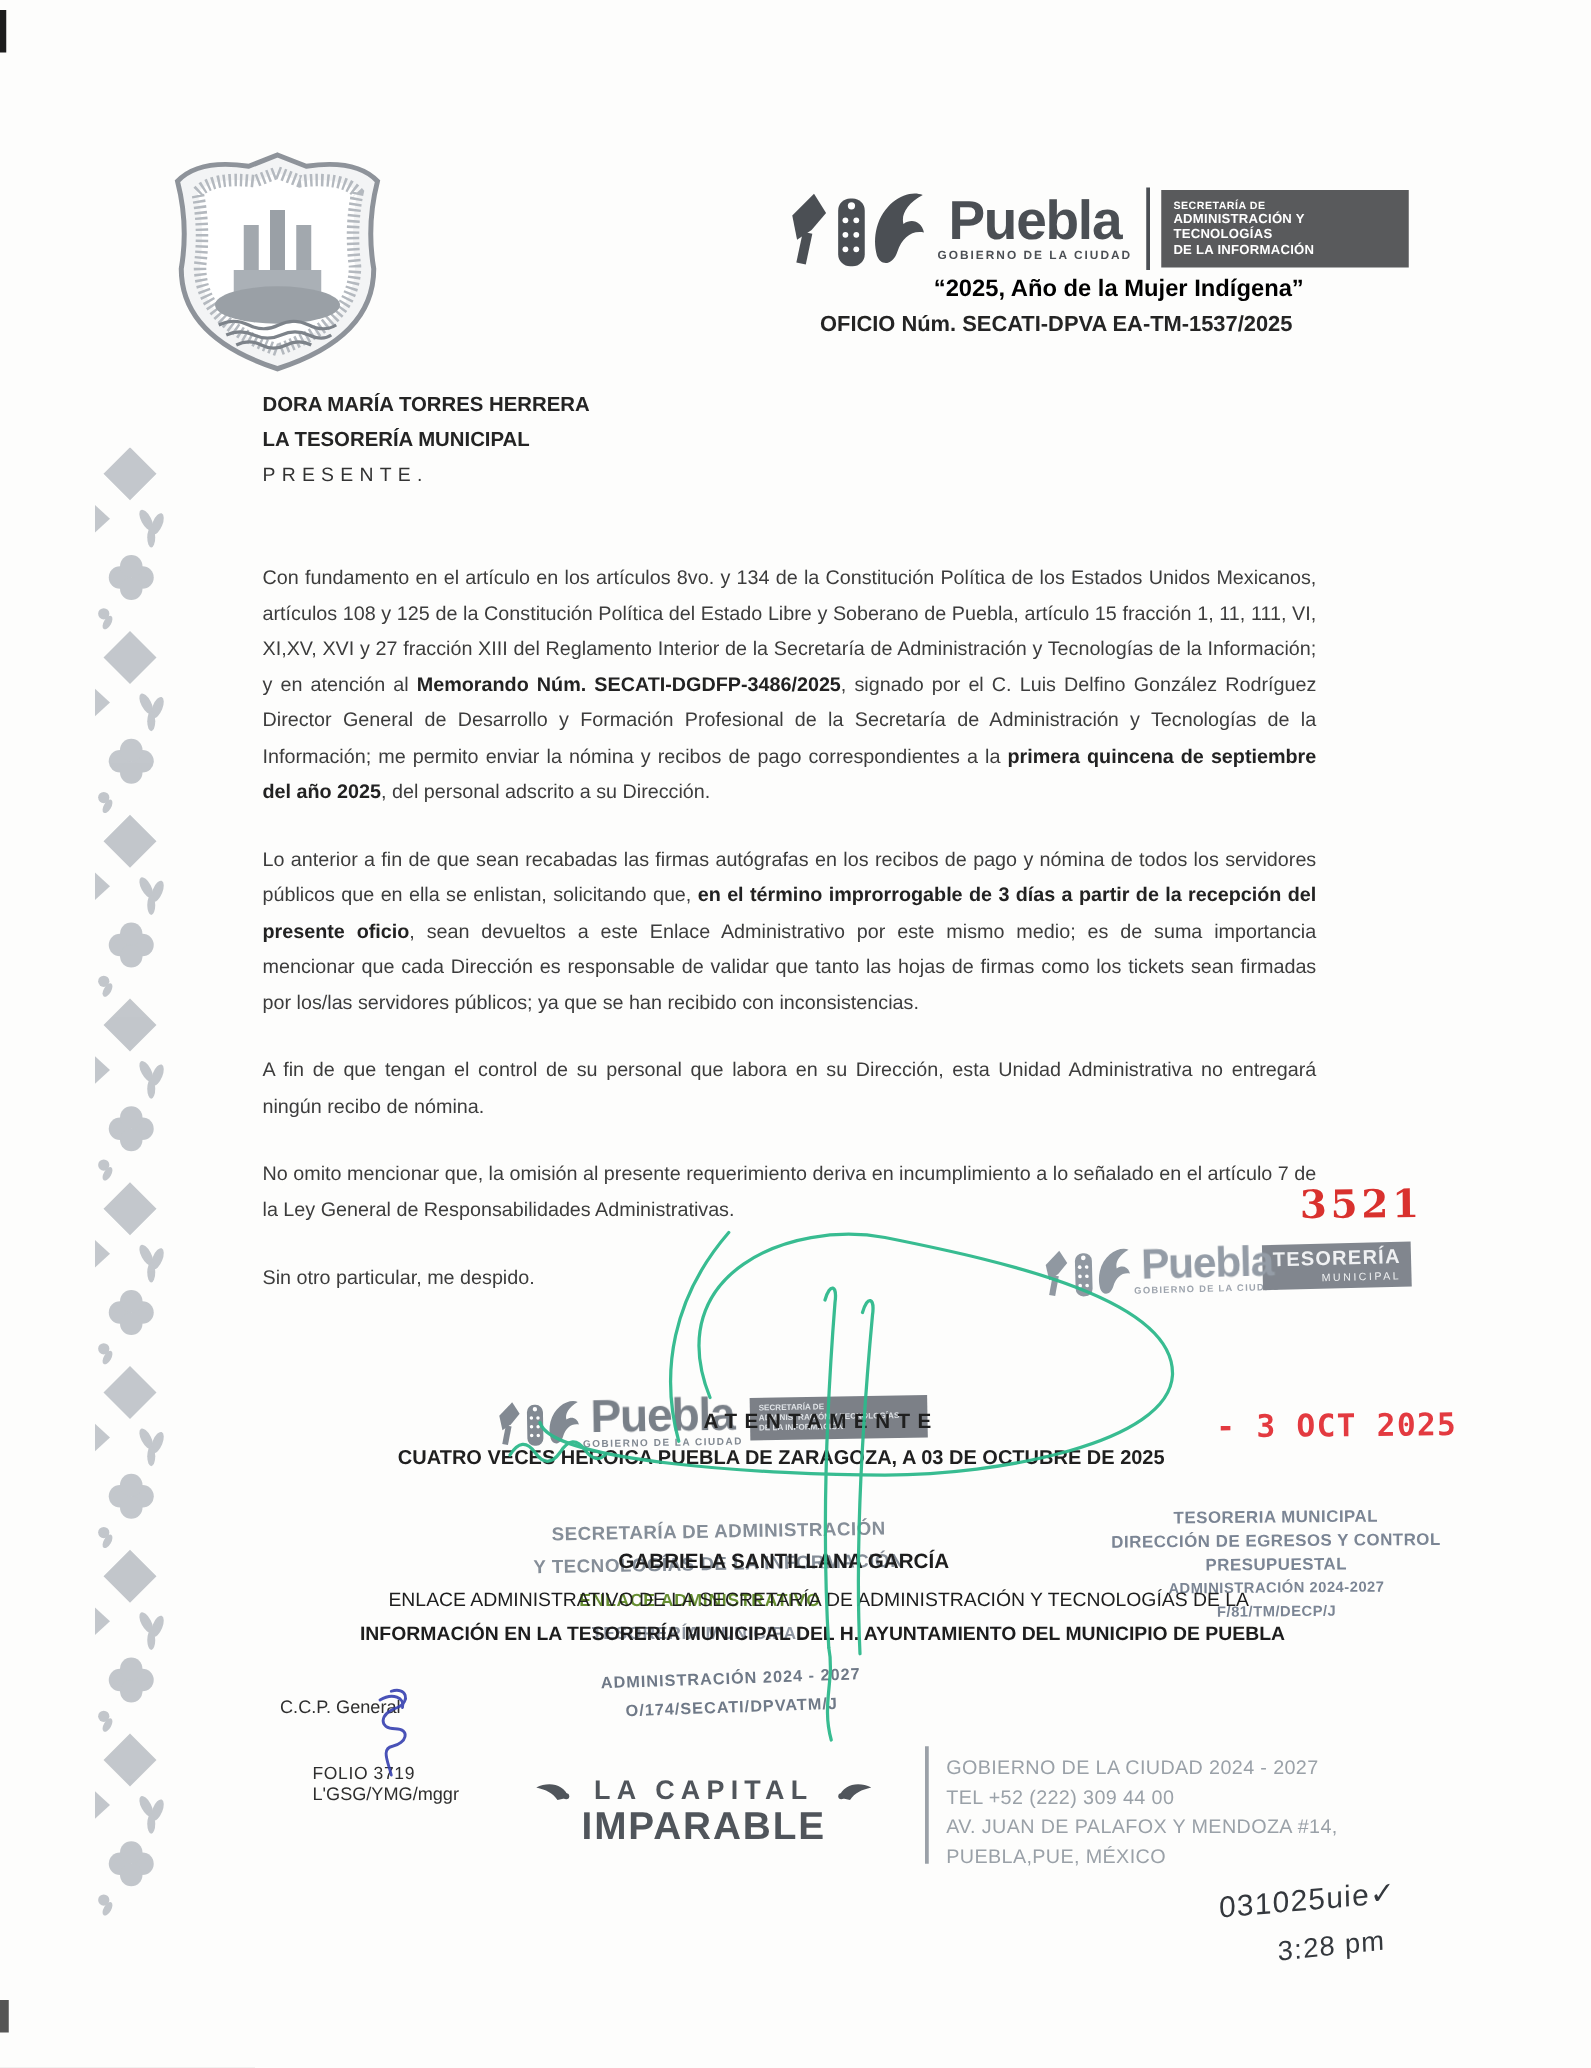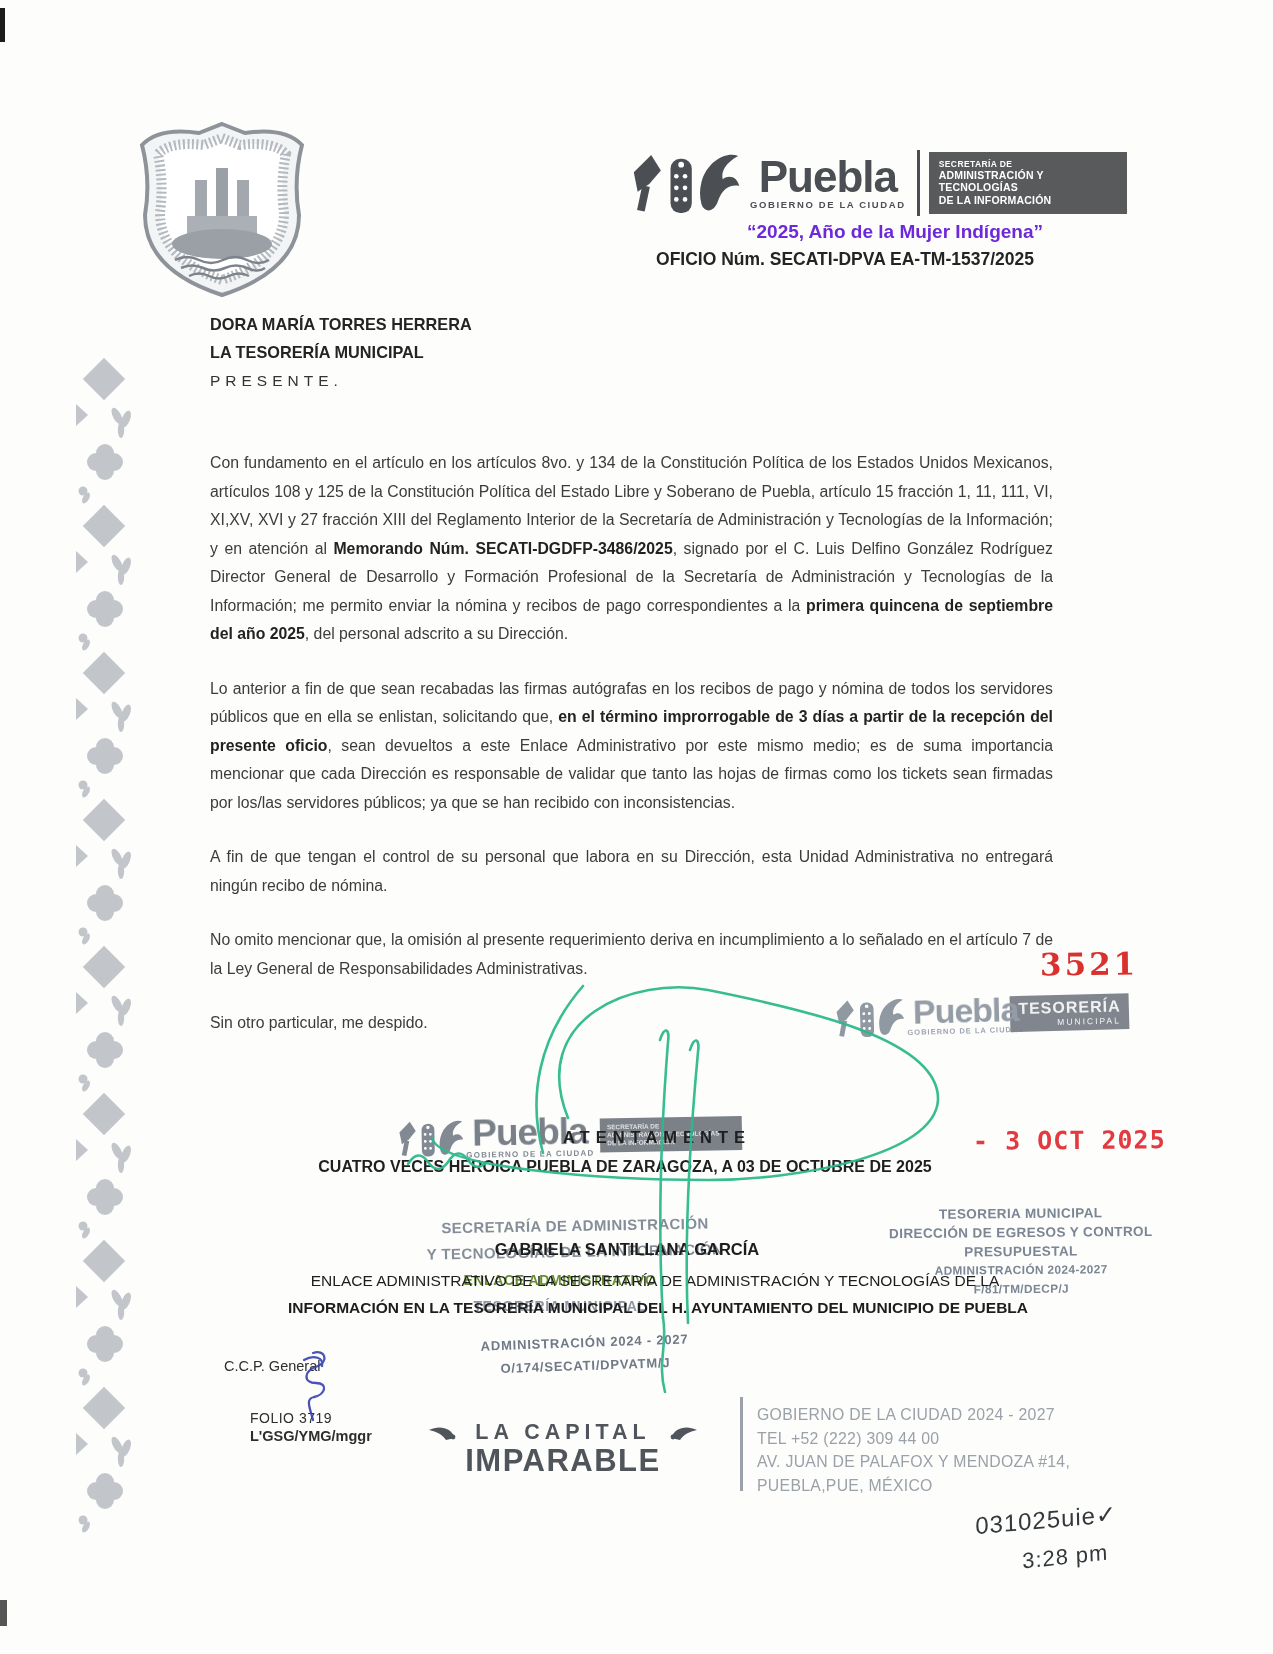--- a/index.html
+++ b/index.html
@@ -12,21 +12,21 @@
   
   .hdr-logo{left:628px; top:146px; display:flex; align-items:center; color:#4b4f54;}
   .hdr-icon{width:116px;height:74px;}
   .wordmark-col{margin-left:6px; text-align:center;}
   .wordmark{font-size:44px; font-weight:bold; letter-spacing:-1px; line-height:.95; color:#4b4f54;}
   .gobierno{font-size:9.5px; font-weight:bold; letter-spacing:1.6px; color:#4b4f54; margin-top:2px;}
   .hdr-divider{width:3px; height:66px; background:#4b4f54; margin:0 9px 0 11px;}
   .hdr-box{background:#595a5c; color:#fff; padding:7px 10px 8px 10px; width:178px;}
   .hdr-box .b1{font-size:8.5px; font-weight:bold; letter-spacing:.4px;}
   .hdr-box .b2,.hdr-box .b3{font-size:10.5px; font-weight:bold; letter-spacing:.2px; line-height:1.15;}
-  .legend{left:660px; top:221px; width:470px; text-align:center; font-size:19px; font-weight:bold; color:#6d28d9;}
+  .legend{left:660px; top:221px; width:470px; text-align:center; font-size:19px; font-weight:bold; color:#000000;}
   .oficio{left:560px; top:249px; width:570px; text-align:center; font-size:17.5px; font-weight:bold; color:#242424;}
   
   .recipient{left:210px; top:311px; font-size:16.3px; font-weight:bold; color:#242424; line-height:27.5px;}
   .presente{font-weight:normal; letter-spacing:5px; font-size:15.5px; color:#333; margin-top:1px;}
   
   .bodycol{left:210px; top:449px; width:843px;}
   .bodycol p{margin:0 0 26px 0; font-size:15.8px; line-height:28.5px; text-align:justify; color:#3c3c3c;}
   .bodycol p b{color:#222;}
   .closing{text-align:left !important;}
   
@@ -64,21 +64,21 @@
   
   .atentamente{left:247px; top:1128px; width:820px; text-align:center; font-size:16.5px; font-weight:bold;
                letter-spacing:6px; color:#1f1f1f; z-index:5;}
   .place-date{left:195px; top:1158px; width:860px; text-align:center; font-size:16px; font-weight:bold;
               color:#1f1f1f; z-index:5;}
   .sig-name{left:217px; top:1240px; width:820px; text-align:center; font-size:16.5px; font-weight:bold; color:#1d1d1d; z-index:5;}
   .sig-title1{left:240px; top:1272px; width:830px; text-align:center; font-size:15.5px; font-weight:normal; color:#1d1d1d; z-index:5;}
   .sig-title2{left:228px; top:1299px; width:860px; text-align:center; font-size:15.5px; font-weight:bold; color:#1d1d1d; z-index:5;}
   
   .ccp1{left:224px; top:1358px; font-size:14.5px; color:#2e2e2e;}
-  .ccp2{left:250px; top:1428px; font-size:14.5px; color:#2e2e2e;font-weight:bold;}
+  .ccp2{left:250px; top:1428px; font-size:14.5px; color:#2e2e2e;}
   .ccp3{left:250px; top:1410px; font-size:14px; color:#2e2e2e; letter-spacing:.5px;}
   .capital{left:408px; top:1420px; width:310px; text-align:center; color:#50555b; z-index:2;}
   .capital .row{display:flex; align-items:center; justify-content:center; gap:18px;}
   .capital .l1{font-size:21.5px; font-weight:bold; letter-spacing:5px;}
   .capital .l2{font-size:31px; font-weight:bold; letter-spacing:1.5px; margin-top:-2px;}
   .f-rule{left:740px; top:1397px; width:3px; height:94px; background:#9ba1a8;}
   .f-contact{left:757px; top:1403px; font-size:15.8px; line-height:23.5px; color:#9aa1a8; letter-spacing:.3px;}
   
   .hand1{left:975px; top:1506px; font-size:24px; color:#34383d; letter-spacing:1px; transform:rotate(-5deg) skewX(-4deg); z-index:6;}
   .hand2{left:1022px; top:1544px; font-size:22px; color:#34383d; letter-spacing:1px; transform:rotate(-6deg) skewX(-4deg); z-index:6;}

